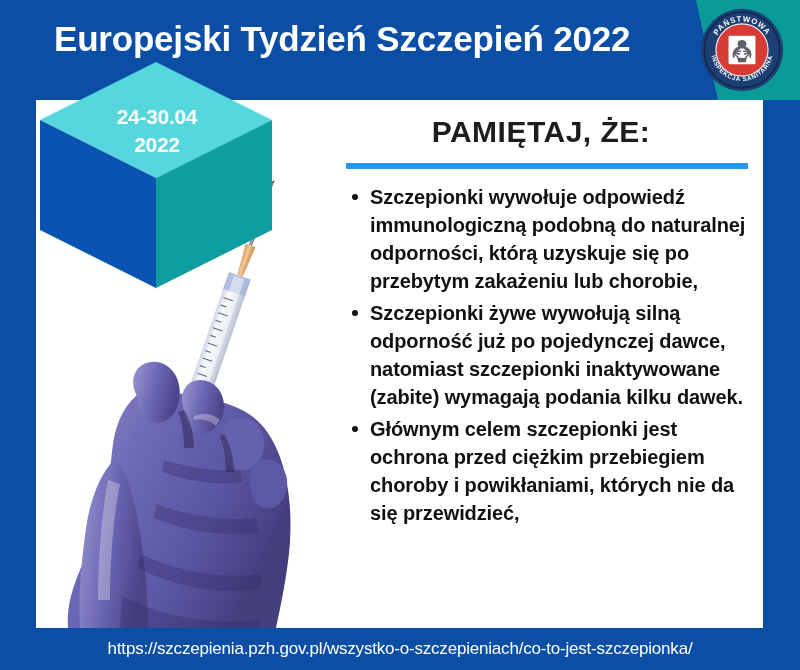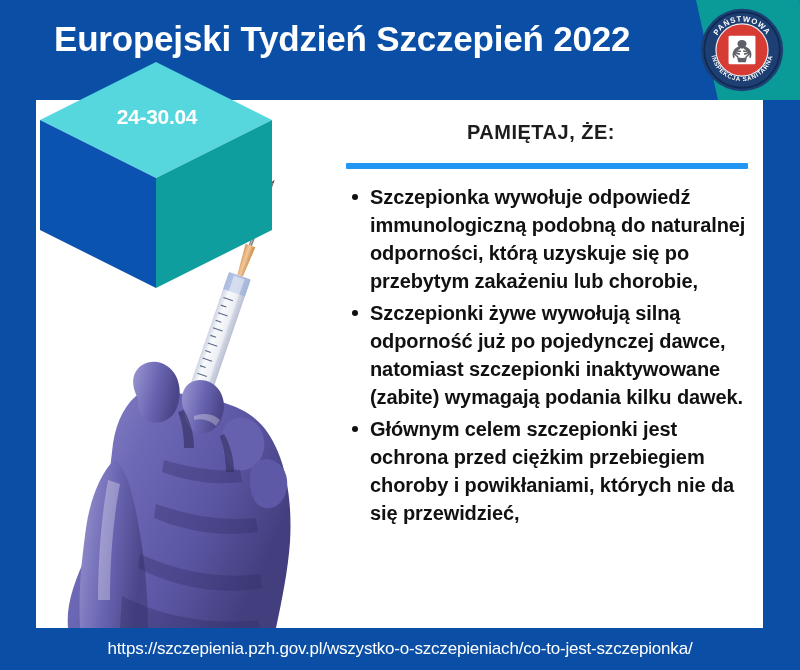--- a/index.html
+++ b/index.html
@@ -78,21 +78,21 @@
     pointer-events:none;
   }
 
   
   .content{
     position:absolute;left:290px;top:8px;
     width:430px;
   }
   .headline{
     text-align:center;
-    font-size:20px;line-height:36px;
+    font-size:30px;line-height:36px;
     font-weight:bold;color:#1d1d1d;
     letter-spacing:0.5px;
     margin:0 0 0 0;
     padding-top:6px;
   }
   .rule{
     height:6px;background:#2196f3;
     margin:13px 8px 14px 20px;
     border-radius:1px;
   }
@@ -167,21 +167,21 @@
       </text>
     </svg>
   </div>
 
   <div class="card">
 
     <div class="content">
       <div class="headline">PAMIĘTAJ, ŻE:</div>
       <div class="rule"></div>
       <ul class="bullets">
-        <li>Szczepionka wywołuje odpowiedź immunologiczną podobną do naturalnej odporności, którą uzyskuje się po przebytym zakażeniu lub chorobie,</li>
+        <li>Szczepionki wywołuje odpowiedź immunologiczną podobną do naturalnej odporności, którą uzyskuje się po przebytym zakażeniu lub chorobie,</li>
         <li>Szczepionki żywe wywołują silną odporność już po pojedynczej dawce, natomiast szczepionki inaktywowane (zabite) wymagają podania kilku dawek.</li>
         <li>Głównym celem szczepionki jest ochrona przed ciężkim przebiegiem choroby i powikłaniami, których nie da się przewidzieć,</li>
       </ul>
     </div>
   </div>
 
   <svg class="photo" viewBox="0 0 290 468">
     <defs>
       <linearGradient id="gGlove" x1="0" y1="0" x2="1" y2="0.5">
         <stop offset="0%" stop-color="#8f8cc9"></stop>
@@ -288,19 +288,20 @@
   <svg class="cube" viewBox="0 0 232 226">
 
     <polygon points="116,0 232,58 116,116 0,58" fill="#56d7de"></polygon>
 
     <polygon points="0,58 116,116 116,226 0,168" fill="#0a53b0"></polygon>
 
     <polygon points="232,58 232,168 116,226 116,116" fill="#0f9e9e"></polygon>
   </svg>
   <div class="cube-label">
     <div>24-30.04</div>
+    <div>2022</div>
   </div>
 
   <div class="footer">
     <a class="footer-url" href="#" style="text-decoration:none;color:#ffffff;display:block;">https://szczepienia.pzh.gov.pl/wszystko-o-szczepieniach/co-to-jest-szczepionka/</a>
   </div>
 
 </div>
 
 </body></html>

